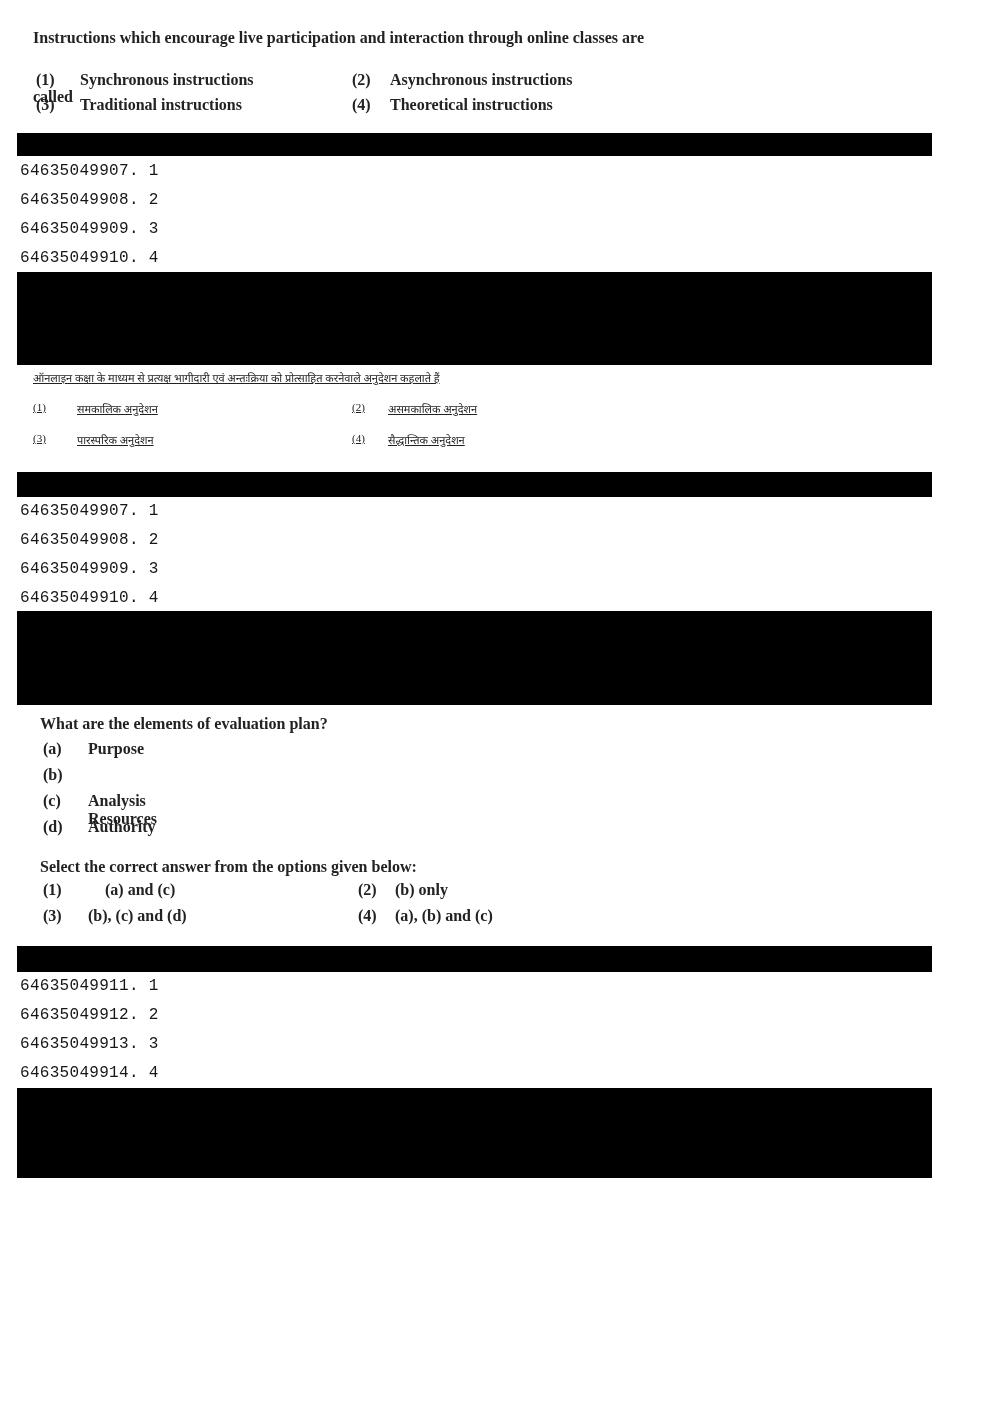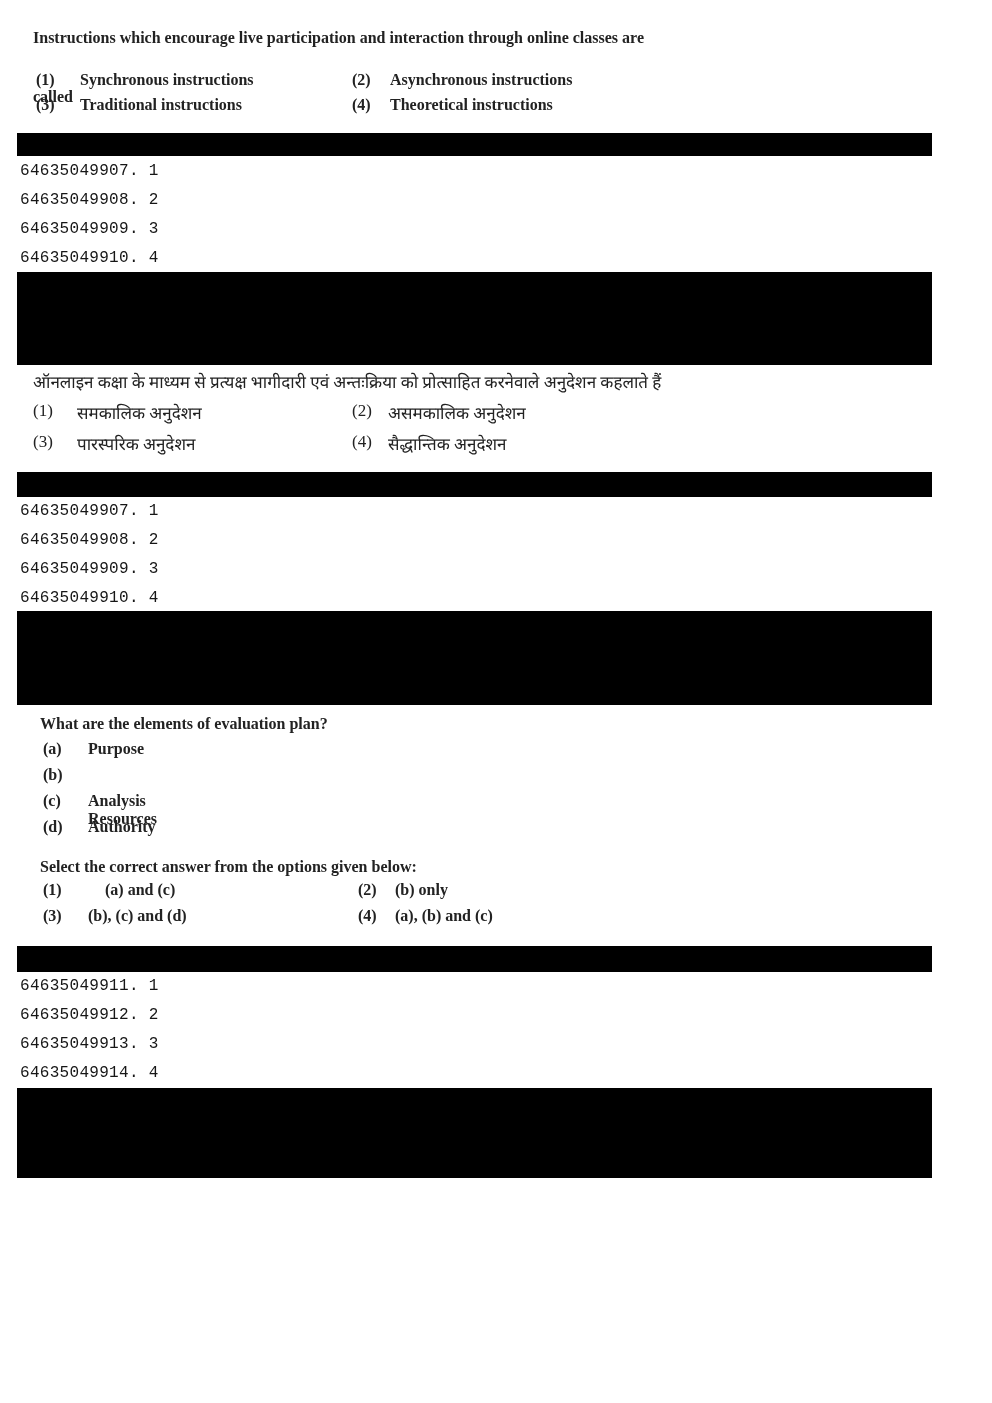--- a/index.html
+++ b/index.html
@@ -32,24 +32,25 @@
     white-space: nowrap;
   }
   .opt-label {
     font-size: 16px;
     font-weight: 700;
     color: #222222;
     white-space: nowrap;
   }
   .hindi {
     font-family: "Liberation Serif", "DejaVu Sans", serif;
-    font-size: 17px;
+    font-size: 11px;
     font-weight: 400;
     color: #222222;
     white-space: nowrap;
+    text-decoration: underline;
   }
   .redaction {
     position: absolute;
     left: 17px;
     width: 959px;
     background: #000000;
   }
   .id-row {
     position: absolute;
     left: 20px;

